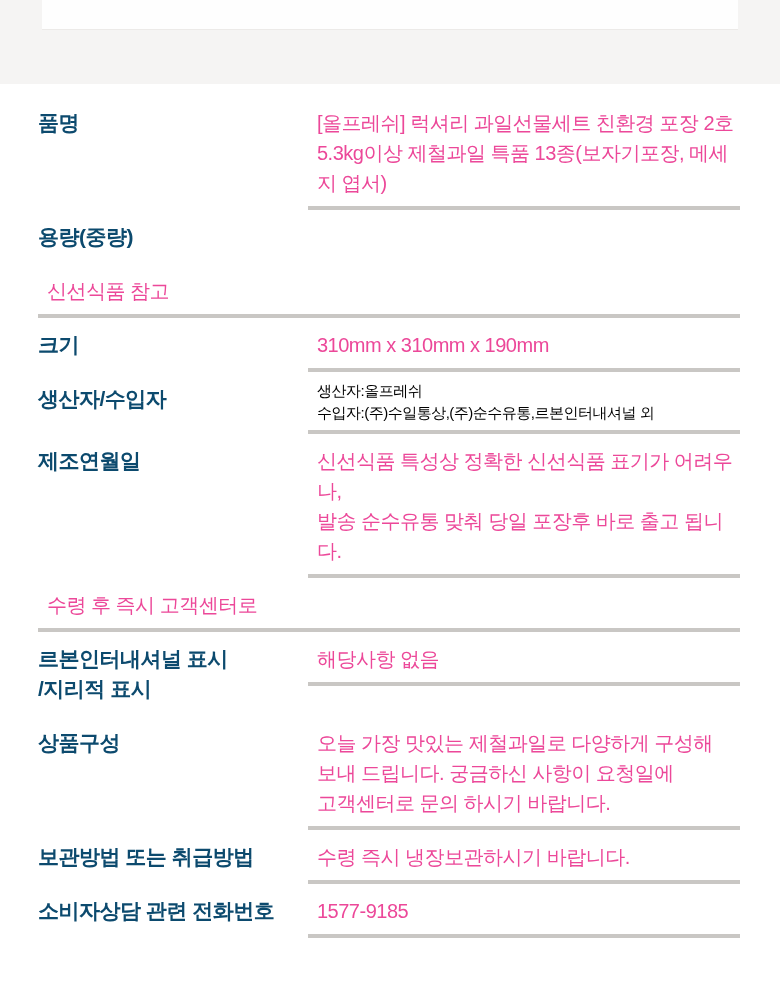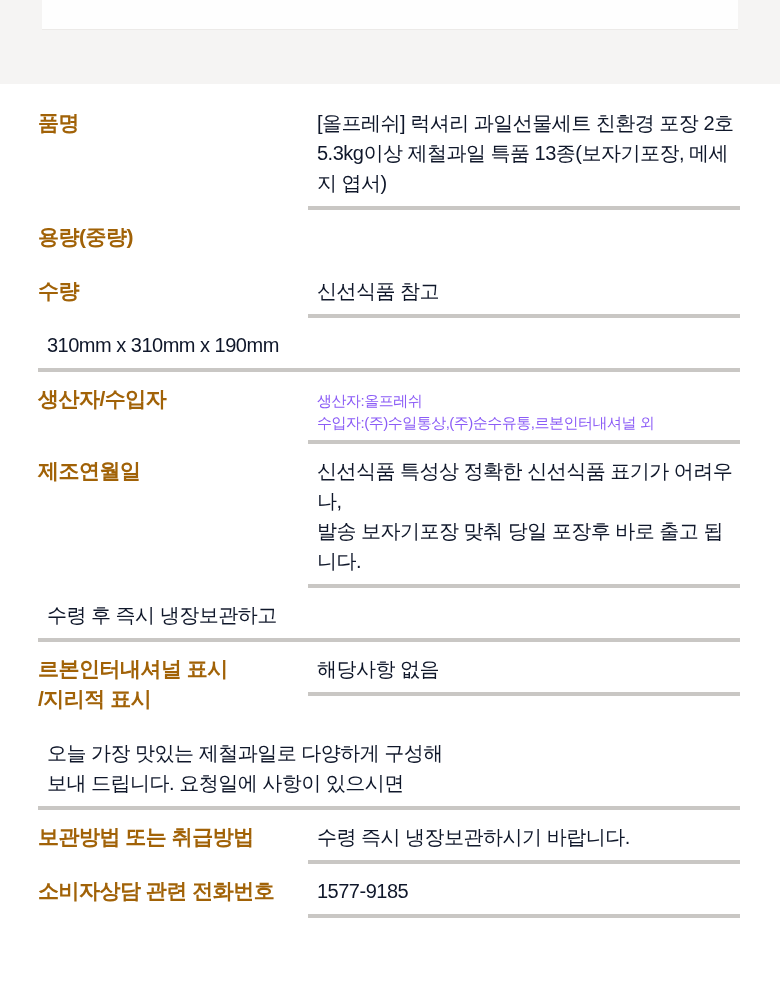--- a/index.html
+++ b/index.html
@@ -28,40 +28,40 @@
     display: flex;
     align-items: flex-start;
   }
   .row-label {
     width: 270px;
     flex: 0 0 270px;
     padding: 12px 10px 12px 0;
     box-sizing: border-box;
     font-size: 21px;
     font-weight: 700;
-    color: #a16207;
+    color: #0c4a6e;
     line-height: 30px;
     letter-spacing: -0.5px;
   }
   .row-value {
     flex: 1 1 auto;
     padding: 12px 0 8px 9px;
     border-bottom: 4px solid #c9c7c4;
     font-size: 20px;
     font-weight: 400;
-    color: #0f172a;
+    color: #ec4899;
     line-height: 30px;
     letter-spacing: -0.5px;
   }
   .row-value.small {
     font-size: 15px;
     line-height: 22px;
-    padding-top: 18px;
+    padding-top: 8px;
     padding-bottom: 6px;
-    color: #8b5cf6;
+    color: #000000;
   }
 </style>
 </head>
 <body>
 
 <div class="top-band">
   <div class="top-card"></div>
 </div>
 
 <div class="info-table" id="info-table">
@@ -73,68 +73,72 @@
         <div class="value-line">[올프레쉬] 럭셔리 과일선물세트 친환경 포장 2호</div>
         <div class="value-line">5.3kg이상 제철과일 특품 13종(보자기포장, 메세지 엽서)</div>
       </div>
     </div>
     <div class="row">
       <div class="row-label">
         <div>용량(중량)</div>
       </div>
     </div>
     <div class="row">
-      <div class="row-label">
-        <div>수량</div>
-      </div>
       <div class="row-value">
         <div class="value-line">신선식품 참고</div>
       </div>
     </div>
     <div class="row">
+      <div class="row-label">
+        <div>크기</div>
+      </div>
       <div class="row-value">
         <div class="value-line">310mm x 310mm x 190mm</div>
       </div>
     </div>
     <div class="row">
       <div class="row-label">
         <div>생산자/수입자</div>
       </div>
       <div class="row-value small">
         <div class="value-line">생산자:올프레쉬</div>
         <div class="value-line">수입자:(주)수일통상,(주)순수유통,르본인터내셔널 외</div>
       </div>
     </div>
     <div class="row">
       <div class="row-label">
         <div>제조연월일</div>
       </div>
       <div class="row-value">
         <div class="value-line">신선식품 특성상 정확한 신선식품 표기가 어려우나,</div>
-        <div class="value-line">발송 보자기포장 맞춰 당일 포장후 바로 출고 됩니다.</div>
+        <div class="value-line">발송 순수유통 맞춰 당일 포장후 바로 출고 됩니다.</div>
       </div>
     </div>
     <div class="row">
       <div class="row-value">
-        <div class="value-line">수령 후 즉시 냉장보관하고</div>
+        <div class="value-line">수령 후 즉시 고객센터로</div>
       </div>
     </div>
     <div class="row">
       <div class="row-label">
         <div>르본인터내셔널 표시</div>
         <div>/지리적 표시</div>
       </div>
       <div class="row-value">
         <div class="value-line">해당사항 없음</div>
       </div>
     </div>
     <div class="row">
+      <div class="row-label">
+        <div>상품구성</div>
+      </div>
       <div class="row-value">
         <div class="value-line">오늘 가장 맛있는 제철과일로 다양하게 구성해</div>
-        <div class="value-line">보내 드립니다. 요청일에 사항이 있으시면</div>
+        <div class="value-line">보내 드립니다. 궁금하신 사항이 요청일에</div>
+        <div class="value-line">고객센터로 문의 하시기 바랍니다.</div>
       </div>
     </div>
     <div class="row">
       <div class="row-label">
         <div>보관방법 또는 취급방법</div>
       </div>
       <div class="row-value">
         <div class="value-line">수령 즉시 냉장보관하시기 바랍니다.</div>
       </div>
     </div>

